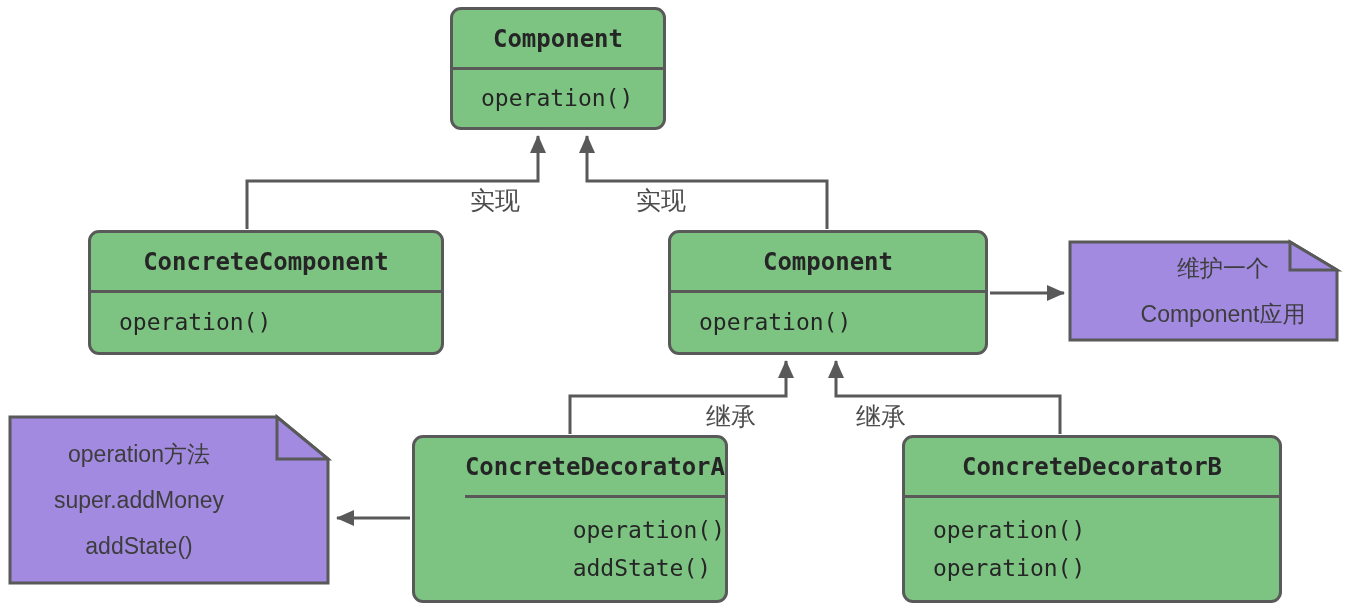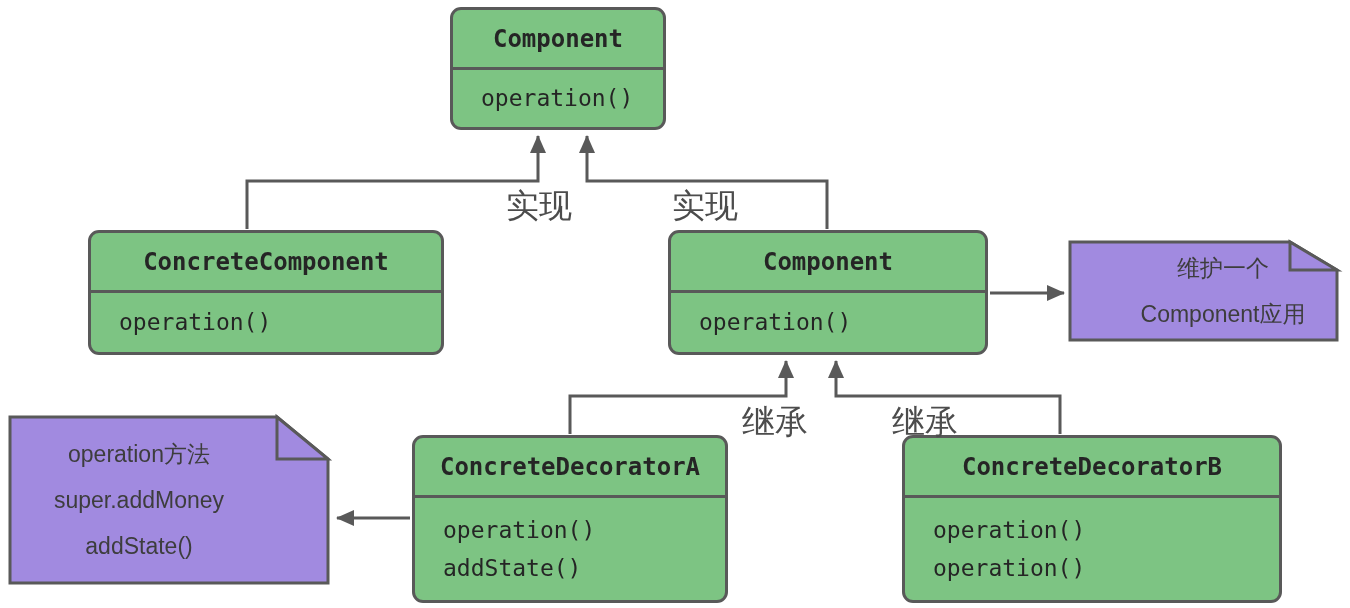--- a/index.html
+++ b/index.html
@@ -61,24 +61,23 @@
     gap: 14px;
     font-size: 23px;
     color: var(--note-text, #3d3d3d);
     text-align:center;
   }
   .note-line { line-height: 32px; white-space:nowrap; }
   
   .edge-label {
     position:absolute;
     transform: translateX(-50%);
-    font-size: 33px;
+    font-size: 25px;
     color: var(--label-text, #4c4c4c);
     white-space: nowrap;
-    margin-left: 44px;
   }
   svg polyline { fill:none; stroke: var(--border, #595959); stroke-width:3; }
   svg .note-shape { fill: var(--note-fill, #a18ae0); stroke: var(--border, #595959); stroke-width:3; stroke-linejoin: miter; }
 </style>
 </head>
 <body>
 
 <div class="canvas">
 
   <svg class="layer" width="1350" height="608" viewBox="0 0 1350 608">
@@ -121,21 +120,21 @@
     </div>
   </div>
 
   <div class="class-box" style="left:668px; top:230px; width:320px; height:125px;">
     <div class="class-title">Component</div>
     <div class="class-methods">
       <div class="class-method">operation()</div>
     </div>
   </div>
 
-  <div class="class-box" style="left:412px; top:435px; width:316px; height:168px;">
+  <div class="class-box" style="left:412px; top:435px; width:316px; height:168px;align-items:flex-end;">
     <div class="class-title">ConcreteDecoratorA</div>
     <div class="class-methods">
       <div class="class-method">operation()</div>
       <div class="class-method">addState()</div>
     </div>
   </div>
 
   <div class="class-box" style="left:902px; top:435px; width:380px; height:168px;">
     <div class="class-title">ConcreteDecoratorB</div>
     <div class="class-methods">

